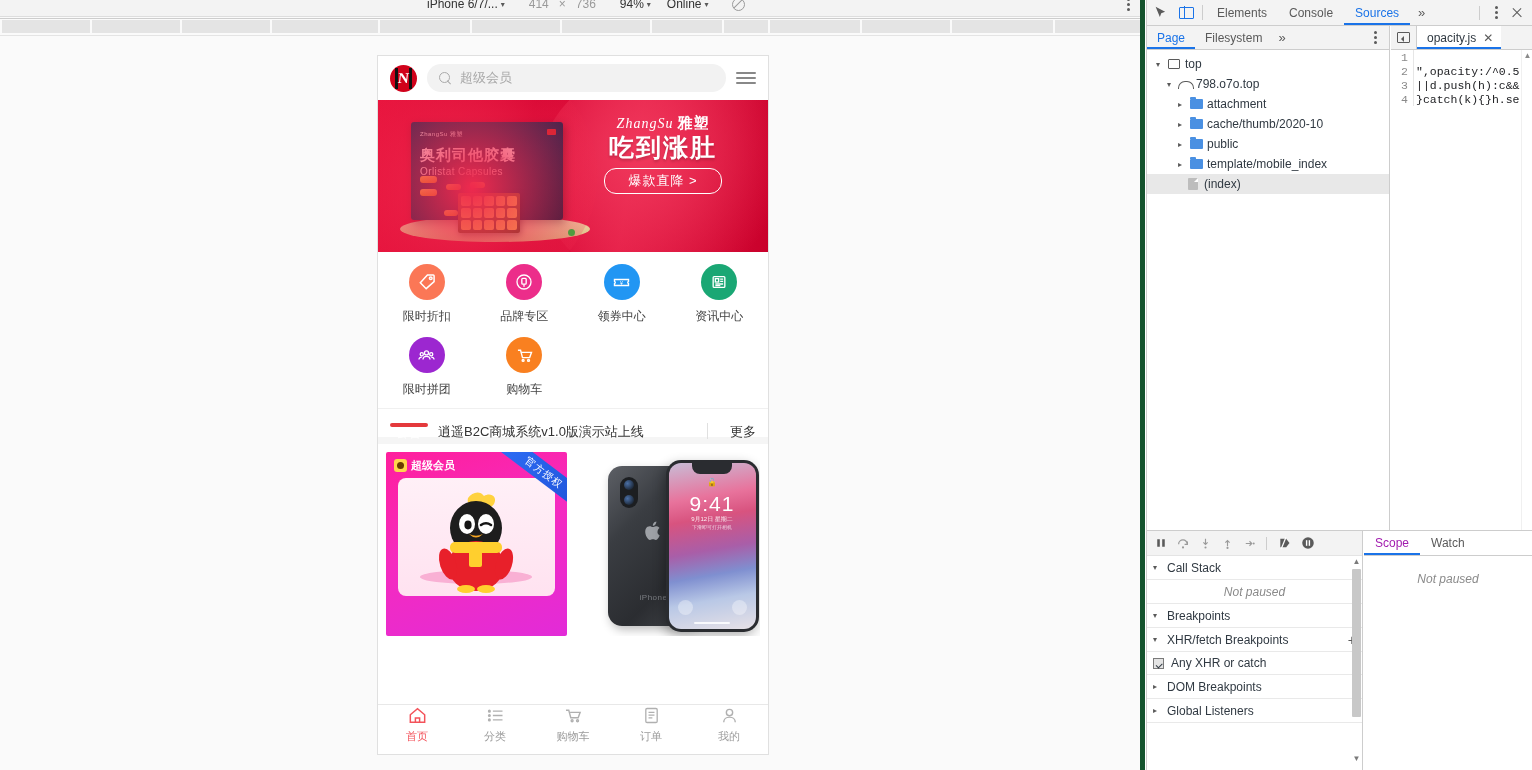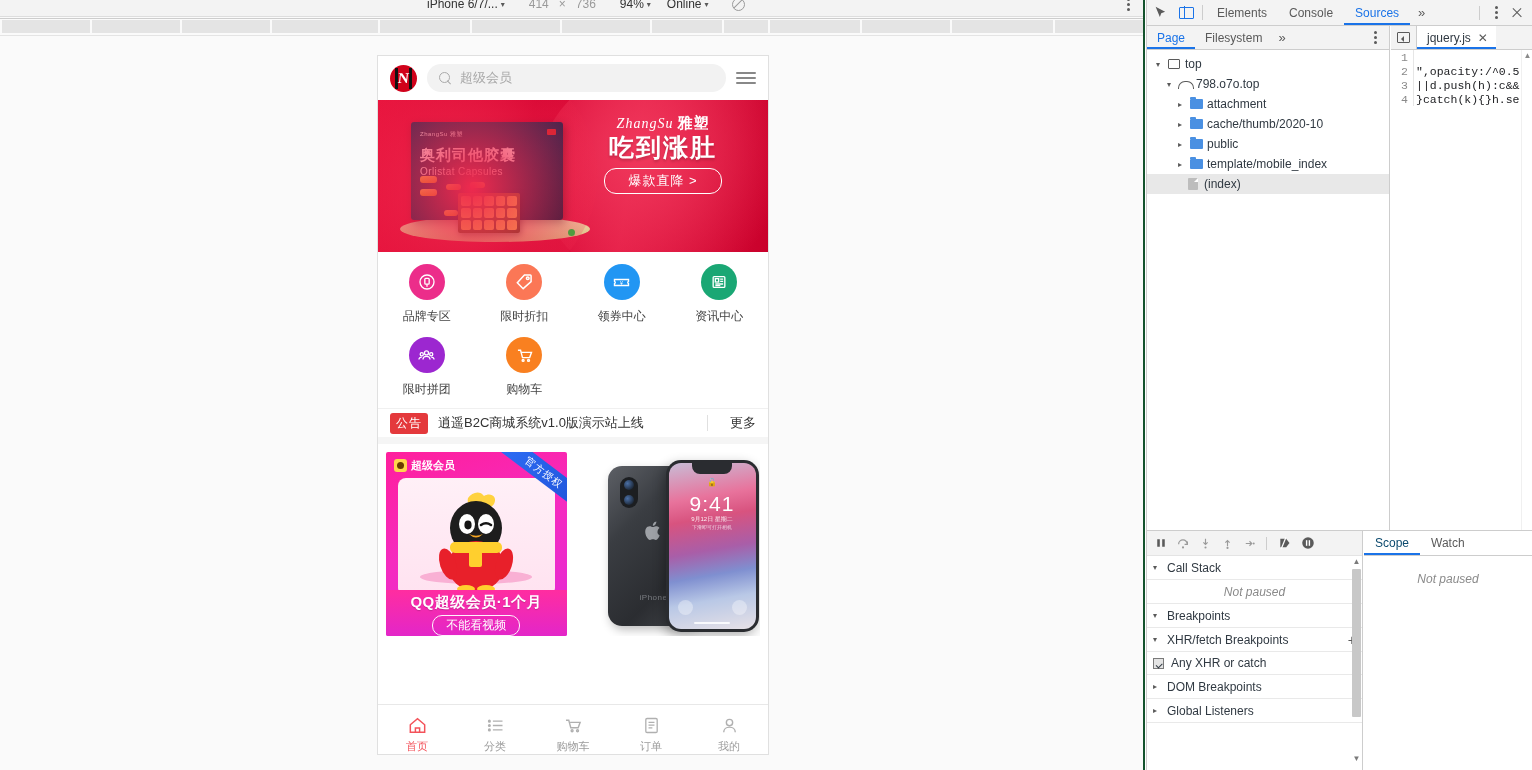--- a/index.html
+++ b/index.html
@@ -10,21 +10,21 @@
     background: #ffffff;
     font-size: 12px;
     color: #303942;
   }
   #root { position: relative; width: 1532px; height: 770px; }
 
   
   .device-area {
     position: absolute; left: 0; top: 0; width: 1145px; height: 770px;
     background: #fafafa;
-    border-right: 2px solid #14532d;
+    border-right: 5px solid #14532d;
     overflow: hidden;
   }
   .device-toolbar {
     position: absolute; left: 0; top: -9px; width: 1145px; height: 26px;
     background: #f3f3f3;
     display: flex; align-items: center;
     font-size: 12px; color: #5a5a5a;
     border-bottom: 1px solid #dddddd;
   }
   .dt-spacer { width: 427px; }
@@ -173,21 +173,21 @@
     width: 36px; height: 36px; border-radius: 50%;
     display: flex; align-items: center; justify-content: center;
     color: #fff;
   }
   .glabel { font-size: 12px; color: #444; }
   .gicon svg { display: block; }
 
   
   .notice {
     height: 36px; border-top: 1px solid #f0f0f0; border-bottom: 7px solid #f5f5f5;
-    display: flex; align-items: center; padding: 0 12px; gap: 10px; background: #fff;
+    display: flex; padding: 14px 12px; gap: 10px; background: #fff;
   }
   .notice-badge {
     background: #e4393c; color: #fff; font-size: 12px; padding: 2px 6px; border-radius: 3px;
     flex: 0 0 auto; letter-spacing: 1px;
   }
   .notice-text { flex: 1; font-size: 13px; color: #333; }
   .notice-sep { width: 1px; height: 16px; background: #e0e0e0; }
   .notice-more { font-size: 13px; color: #333; padding-left: 12px; }
 
   
@@ -269,21 +269,21 @@
   .ip-btn-l { left: 9px; }
   .ip-btn-r { right: 9px; }
   .ip-home { position: absolute; left: 50%; transform: translateX(-50%); bottom: 5px; width: 36px; height: 2.5px; border-radius: 2px; background: rgba(255,255,255,.85); }
 
   
   .tabbar {
     position: absolute; left: 0; bottom: 0; width: 390px; height: 50px;
     background: #fff; border-top: 1px solid #e8e8e8;
     display: flex;
   }
-  .tab { flex: 1; display: flex; flex-direction: column; align-items: center; justify-content: flex-end; gap: 3px; }
+  .tab { flex: 1; display: flex; flex-direction: column; align-items: center; justify-content: flex-start; gap: 3px; }
   .tab-label { font-size: 11px; color: #9b9b9b; }
   .tab.active .tab-label { color: #f3525a; }
   .tab svg { display: block; }
 
   
   .devtools {
     position: absolute; left: 1146px; top: 0; width: 386px; height: 770px;
     background: #ffffff; font-size: 12px; color: #303942;
     border-left: 1px solid #cdcdcd;
   }
@@ -388,21 +388,21 @@
   .cbox { width: 11px; height: 11px; border: 1px solid #7a7a7a; background: #e4e4e4; position: relative; flex: 0 0 auto; }
   .cbox::after { content: ""; position: absolute; left: 2px; top: 4px; width: 5px; height: 2.5px; border-left: 1.6px solid #303942; border-bottom: 1.6px solid #303942; transform: rotate(-45deg); }
   .dbg-vscroll { position: absolute; right: 0; top: 25px; width: 11px; bottom: 0; }
   .dbg-vscroll .thumb { position: absolute; left: 1px; top: 13px; width: 9px; height: 148px; background: #c8c8c8; border-radius: 1px; }
   .dbg-vscroll .up, .dbg-vscroll .dn { position: absolute; left: 0; width: 11px; height: 11px; color: #7a7a7a; font-size: 8px; text-align: center; line-height: 11px; }
   .dbg-vscroll .up { top: 0; }
   .dbg-vscroll .dn { bottom: 6px; }
   .dbg-right { position: absolute; left: 217px; right: 0; top: 0; bottom: 0; }
   .dbg-rtabs { height: 25px; background: #fff; border-bottom: 1px solid #cdcdcd; display: flex; align-items: stretch; }
   .dbg-rtab { padding: 0 11px; display: flex; align-items: center; color: #5a5a5a; position: relative; font-size: 12px; }
-  .dbg-rtab.sel { color: #0c4a6e; }
+  .dbg-rtab.sel { color: #a21caf; }
   .dbg-rtab.sel::after { content: ""; position: absolute; left: 0; right: 0; bottom: 0; height: 2px; background: #1a73e8; }
   .dbg-rbody { padding-top: 16px; text-align: center; color: #8a8a8a; font-style: italic; font-size: 12px; }
 </style>
 </head>
 <body>
 
 <div id="root">
 
   <div class="device-area">
 
@@ -508,38 +508,38 @@
           <div class="bn-h2">吃到涨肚</div>
           <div class="bn-cta">爆款直降 &gt;</div>
         </div>
       </div>
 
       <div class="grid-wrap">
         <div class="grid">
 
 
           <div class="gcell">
+            <div class="gicon" style="background:#fb7756">
+              <svg width="20" height="20" viewBox="0 0 24 24" fill="none" stroke="#fff" stroke-width="1.8">
+                <path d="M12.5 3.5h7a1 1 0 011 1v7L11 20 4 13z"></path>
+                  <circle cx="16.5" cy="7.5" r="1.6"></circle>
+              </svg>
+            </div>
+            <div class="glabel">限时折扣</div>
+          </div>
+
+          <div class="gcell">
             <div class="gicon" style="background:#ec2d8a">
               <svg width="20" height="20" viewBox="0 0 24 24" fill="none" stroke="#fff" stroke-width="1.6">
                 <circle cx="12" cy="12" r="8.4"></circle>
                   <rect x="9.4" y="7.6" width="5.2" height="7" rx="1"></rect>
                   <path d="M12 14.6v3"></path>
               </svg>
             </div>
             <div class="glabel">品牌专区</div>
-          </div>
-
-          <div class="gcell">
-            <div class="gicon" style="background:#fb7756">
-              <svg width="20" height="20" viewBox="0 0 24 24" fill="none" stroke="#fff" stroke-width="1.8">
-                <path d="M12.5 3.5h7a1 1 0 011 1v7L11 20 4 13z"></path>
-                  <circle cx="16.5" cy="7.5" r="1.6"></circle>
-              </svg>
-            </div>
-            <div class="glabel">限时折扣</div>
           </div>
 
           <div class="gcell">
             <div class="gicon" style="background:#2196f3">
               <svg width="21" height="21" viewBox="0 0 24 24" fill="none" stroke="#fff" stroke-width="1.6">
                 <path d="M4 8.5h16v2.2a1.4 1.4 0 000 2.6V15.5H4v-2.2a1.4 1.4 0 000-2.6z"></path>
                 <text x="12" y="14.3" font-size="6" fill="#fff" stroke="none" text-anchor="middle" font-family="sans-serif">¥</text>
               </svg>
             </div>
             <div class="glabel">领券中心</div>
@@ -612,24 +612,20 @@
             <rect x="22" y="52" width="52" height="11" rx="5" fill="#ffcf2e"></rect>
             <rect x="41" y="58" width="13" height="19" rx="2" fill="#ffcf2e"></rect>
             <ellipse cx="39" cy="34" rx="8" ry="10" fill="#fff"></ellipse>
             <ellipse cx="58" cy="34" rx="8" ry="10" fill="#fff"></ellipse>
             <ellipse cx="40" cy="35" rx="3.6" ry="4.4" fill="#141414"></ellipse>
             <path d="M53 35 q5 -3.4 10 0" stroke="#141414" stroke-width="2.6" fill="none" stroke-linecap="round"></path>
             <path d="M41 44 q7 7 14 0 q-7 3.4 -14 0Z" fill="#f5a623"></path>
             <ellipse cx="38" cy="99" rx="9" ry="4" fill="#ffcf2e"></ellipse>
             <ellipse cx="58" cy="99" rx="9" ry="4" fill="#ffcf2e"></ellipse>
           </svg>
-          <div class="qq-foot">
-            <div class="qq-t1">QQ超级会员·1个月</div>
-            <div class="qq-t2">不能看视频</div>
-          </div>
         </div>
 
         <div class="pcard ip">
           <div class="ip-back">
             <div class="ip-cam"></div>
             <svg class="ip-apple" viewBox="0 0 24 28">
               <path d="M16.5 14.8c0-3 2.4-4.4 2.5-4.5-1.4-2-3.5-2.3-4.2-2.3-1.8-.2-3.5 1-4.4 1-.9 0-2.3-1-3.8-1-2 0-3.8 1.1-4.8 2.9-2 3.5-.5 8.8 1.5 11.7 1 1.4 2.1 3 3.6 2.9 1.4-.1 2-.9 3.7-.9s2.2.9 3.7.9c1.5 0 2.5-1.4 3.4-2.8 1.1-1.6 1.5-3.2 1.6-3.3-.1 0-3-1.2-3-4.6z" fill="#9ea1a6"></path>
               <path d="M13.8 5.6c.8-1 1.3-2.3 1.2-3.6-1.1.1-2.5.8-3.3 1.7-.7.9-1.4 2.2-1.2 3.5 1.3.1 2.5-.6 3.3-1.6z" fill="#9ea1a6"></path>
             </svg>
             <div class="ip-logo-txt">iPhone</div>
@@ -787,21 +783,21 @@
           </div>
         </div>
       </div>
 
       <div class="ed-pane">
         <div class="ed-tabbar">
           <div class="ed-navback">
               <span class="ed-nav-ic"></span>
             </div>
           <div class="ed-tab">
-            <span>jquery.js</span>
+            <span>opacity.js</span>
             <span class="ed-x">✕</span>
           </div>
         </div>
 
         <div class="ed-body">
           <div class="code-line">
             <span class="ln">1</span>
             <span class="lsep"></span>
             <span class="ltxt"></span>
           </div>

